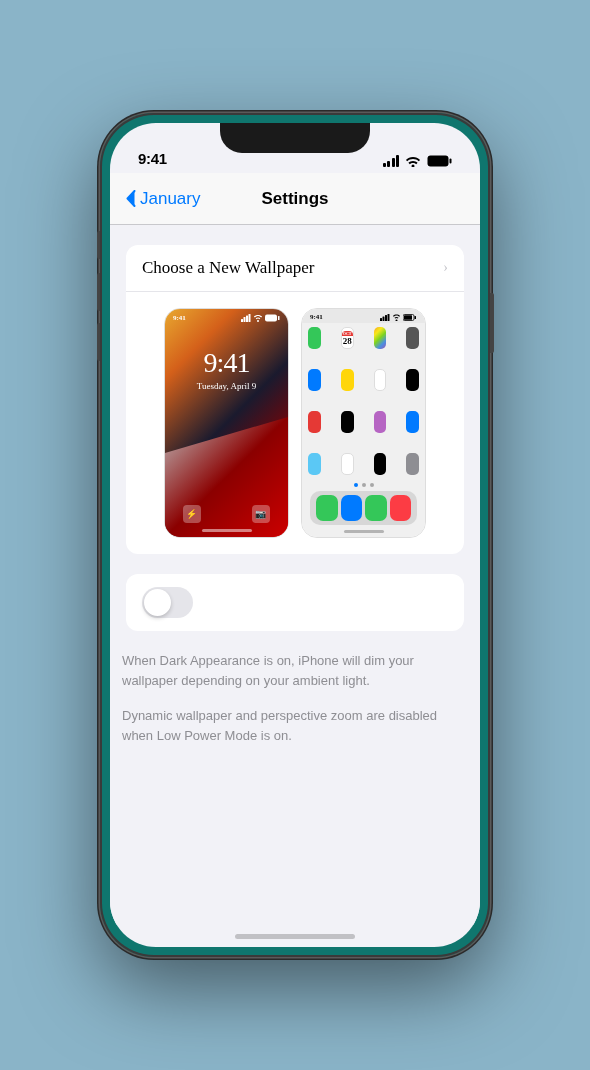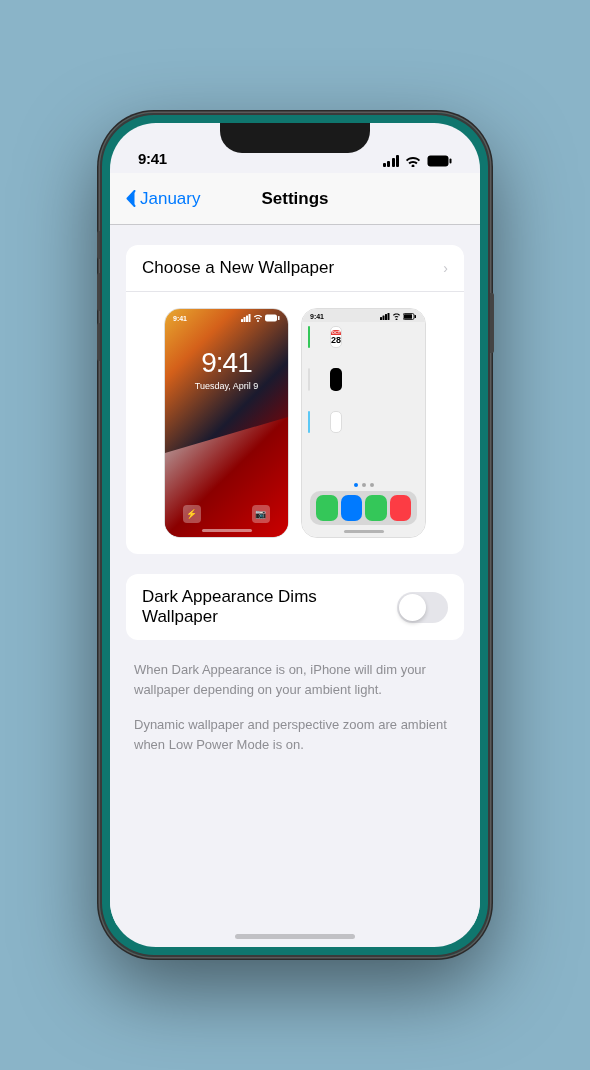--- a/index.html
+++ b/index.html
@@ -161,20 +161,21 @@
       background: #f2f2f7;
       padding: 20px 0 30px;
     }
 
     
     .section {
       background: #fff;
       border-radius: 12px;
       margin: 0 16px 20px;
       overflow: hidden;
+      font-family: Liberation Serif, serif;
     }
 
     
     .choose-row {
       display: flex;
       align-items: center;
       justify-content: space-between;
       padding: 13px 16px;
       border-bottom: 0.5px solid #e5e5ea;
     }
@@ -276,21 +277,21 @@
       clip-path: polygon(0 30%, 100% 0%, 100% 100%, 0% 100%);
     }
 
     
     .app-grid {
       background: #f0f0f0;
       margin: 0;
       height: 165px;
       padding: 4px 6px;
       display: grid;
-      grid-template-columns: repeat(6, 1fr);
+      grid-template-columns: repeat(4, 1fr);
       grid-template-rows: repeat(4, 1fr);
       gap: 20px;
     }
 
     .app-icon-small {
       border-radius: 5px;
       width: 100%;
       padding-bottom: 100%;
       position: relative;
     }
@@ -358,21 +359,21 @@
       width: 27px;
       height: 27px;
       background: #fff;
       border-radius: 50%;
       box-shadow: 0 2px 4px rgba(0,0,0,0.2);
       transition: left 0.2s;
     }
 
     
     .desc-section {
-      padding: 0 24px 0;
+      padding: 0 12px 0;
     }
 
     .desc-text {
       font-size: 13px;
       color: #8e8e93;
       line-height: 1.5;
       margin-bottom: 16px;
     }
 
     
@@ -562,29 +563,28 @@
               <div style="display:flex;justify-content:center;padding:5px 0 4px;">
                 <div style="width:40px;height:3px;background:rgba(0,0,0,0.25);border-radius:2px;"></div>
               </div>
             </div>
           </div>
         </div>
       </div>
 
       <div class="section">
         <div class="toggle-row">
-          <span class="toggle-label">Dark Appearance Dims Wallpaper</span>
           <div class="toggle">
             <div class="toggle-knob"></div>
           </div>
         </div>
       </div>
 
       <div class="desc-section">
         <p class="desc-text">When Dark Appearance is on, iPhone will dim your wallpaper depending on your ambient light.</p>
-        <p class="desc-text">Dynamic wallpaper and perspective zoom are ambient when Low Power Mode is on.</p>
+        <p class="desc-text">Dynamic wallpaper and perspective zoom are disabled when Low Power Mode is on.</p>
       </div>
 
     </div>
 
     <div class="home-indicator"></div>
   </div>
 </div>
 
 </body></html>

